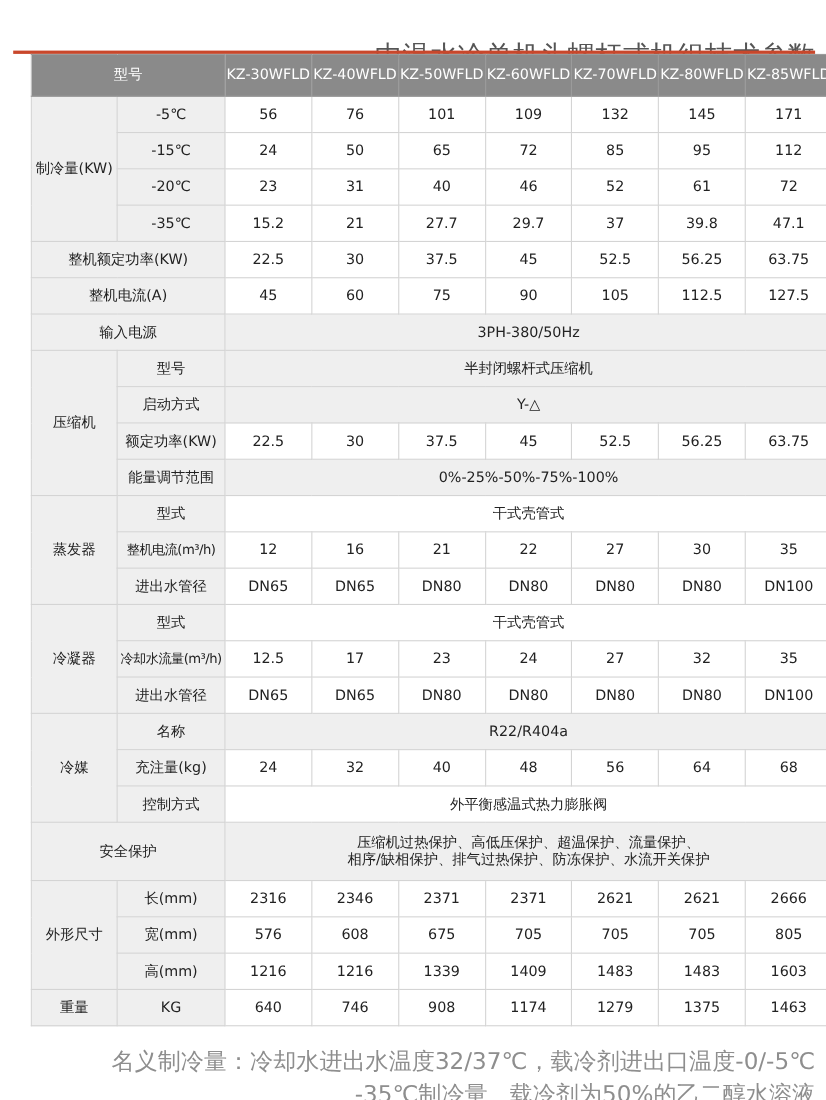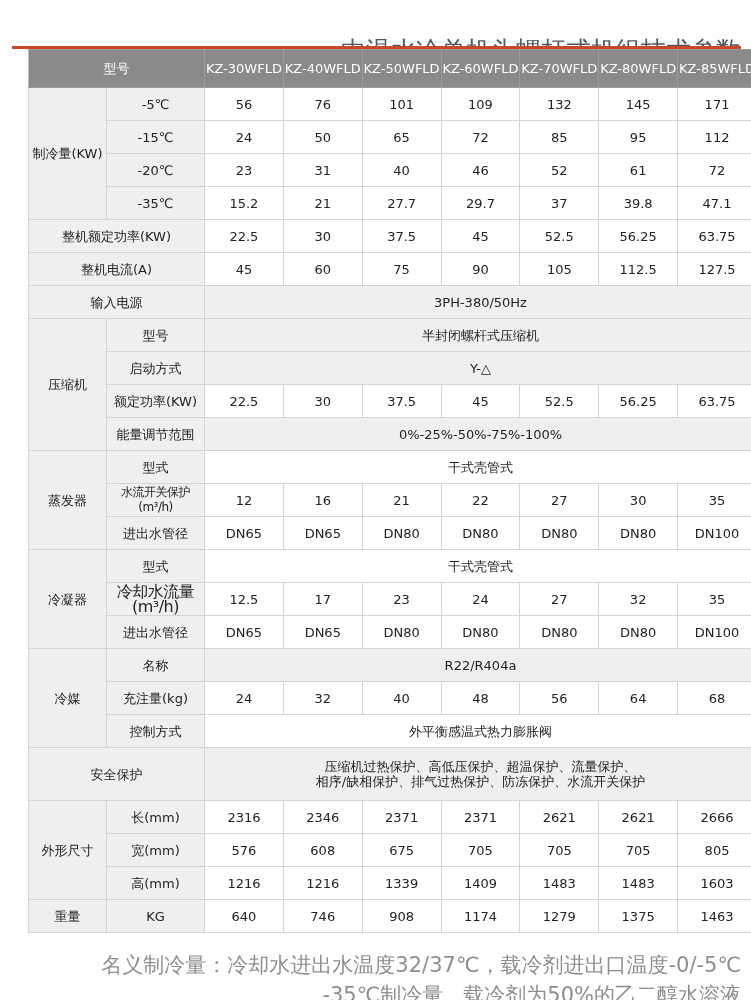--- a/index.html
+++ b/index.html
@@ -136,21 +136,21 @@
     <td class="lbl">能量调节范围</td>
     <td colspan="7" class="span">0%-25%-50%-75%-100%</td>
   </tr>
 
   <tr>
     <td rowspan="3" class="lbl">蒸发器</td>
     <td class="lbl">型式</td>
     <td colspan="7" class="spanw">干式壳管式</td>
   </tr>
   <tr>
-    <td class="lbl" style="font-size:12px;letter-spacing:-0.5px">水流开关保护(m³/h)</td>
+    <td class="lbl" style="font-size:12px;letter-spacing:-0.5px">整机电流(m³/h)</td>
     <td class="val">12</td>
     <td class="val">16</td>
     <td class="val">21</td>
     <td class="val">22</td>
     <td class="val">27</td>
     <td class="val">30</td>
     <td class="val">35</td>
   </tr>
   <tr>
     <td class="lbl">进出水管径</td>
@@ -162,21 +162,21 @@
     <td class="val">DN80</td>
     <td class="val">DN100</td>
   </tr>
 
   <tr>
     <td rowspan="3" class="lbl">冷凝器</td>
     <td class="lbl">型式</td>
     <td colspan="7" class="spanw">干式壳管式</td>
   </tr>
   <tr>
-    <td class="lbl" style="font-size:16px;letter-spacing:-0.5px">冷却水流量(m³/h)</td>
+    <td class="lbl" style="font-size:12px;letter-spacing:-0.5px">冷却水流量(m³/h)</td>
     <td class="val">12.5</td>
     <td class="val">17</td>
     <td class="val">23</td>
     <td class="val">24</td>
     <td class="val">27</td>
     <td class="val">32</td>
     <td class="val">35</td>
   </tr>
   <tr>
     <td class="lbl">进出水管径</td>

